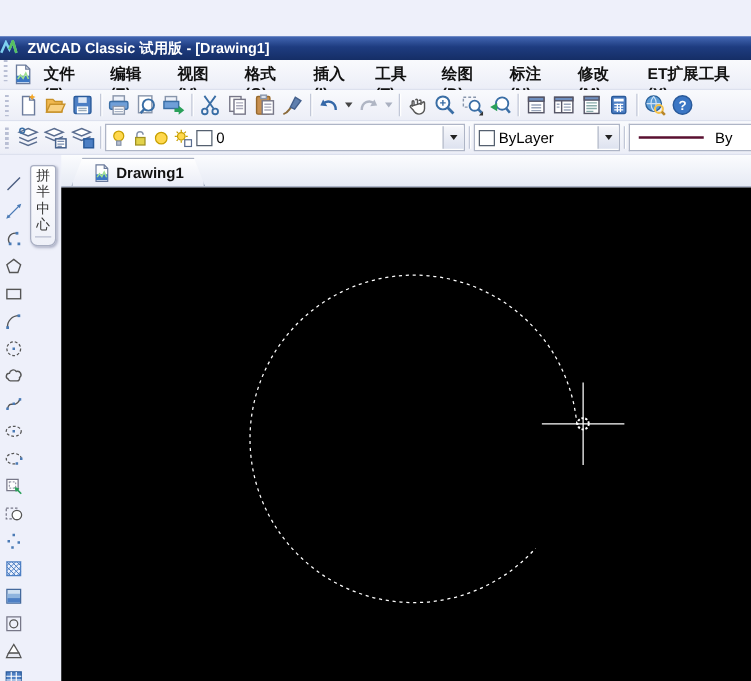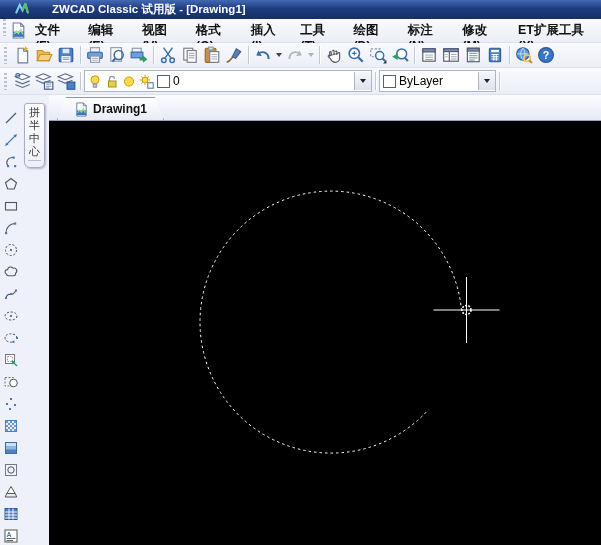--- a/index.html
+++ b/index.html
@@ -1,20 +1,20 @@
 <!DOCTYPE html>
 <html><head>
 <meta charset="utf-8">
 <style>
   html,body{margin:0;padding:0;}
   body{width:601px;height:545px;overflow:hidden;font-family:"Liberation Sans","DejaVu Sans",sans-serif;background:#eef0fa;}
   .window{width:601px;height:545px;display:flex;flex-direction:column;}
 
   
-  .titlebar{height:19px;flex:0 0 19px;background:linear-gradient(180deg,#4468b4 0%,#1e3c80 45%,#152e66 100%);display:flex;align-items:center;gap:22px;padding:0 15px;color:#fff;font-size:11.5px;font-weight:bold;white-space:nowrap;}
+  .titlebar{height:19px;flex:0 0 19px;background:linear-gradient(180deg,#4468b4 0%,#1e3c80 45%,#152e66 100%);display:flex;align-items:center;gap:7px;padding:0 0;color:#fff;font-size:11.5px;font-weight:bold;white-space:nowrap;margin-top:29px;}
 
   
   .menubar{height:23px;flex:0 0 23px;background:linear-gradient(#f9fafd,#eceef7);border-bottom:1px solid #dde1ee;display:flex;align-items:flex-start;font-size:12.5px;color:#111;padding-left:1px;font-weight:bold;}
   .grip{width:3px;height:17px;margin:0 4px 0 2px;background:repeating-linear-gradient(180deg,#b9bfd4 0 2px,transparent 2px 4px);}
   .menu-item{padding:3px 8px;cursor:default;}
 
   
   .toolbar{background:linear-gradient(#f9fafd,#eceef7);border-bottom:1px solid #dde1ee;display:flex;align-items:center;padding-left:2px;}
   .toolbar.row1{height:24px;flex:0 0 24px;}
   .toolbar.row2{height:26px;flex:0 0 26px;}
@@ -317,20 +317,24 @@
     <span class="tb-sep"></span>
 
     <div class="combo" style="width:112px;justify-content:flex-end;">
       <span class="swatch"></span>
       <span>ByLayer</span>
       <span class="combo-arrow"></span>
     </div>
 
     <span class="tb-sep"></span>
 
+    <div class="combo" style="flex:1;border-right:none;overflow:hidden;">
+      <span class="lt-line"></span>
+      <span>By</span>
+    </div>
   </div>
 
   <div class="main">
 
     <div class="dock">
       <span class="dock-btn">
         <svg width="16" height="16" viewBox="0 0 16 16">
             <line x1="3" y1="13" x2="13" y2="3" stroke="#4a5d80" stroke-width="1.2"></line>
           </svg>
       </span>

